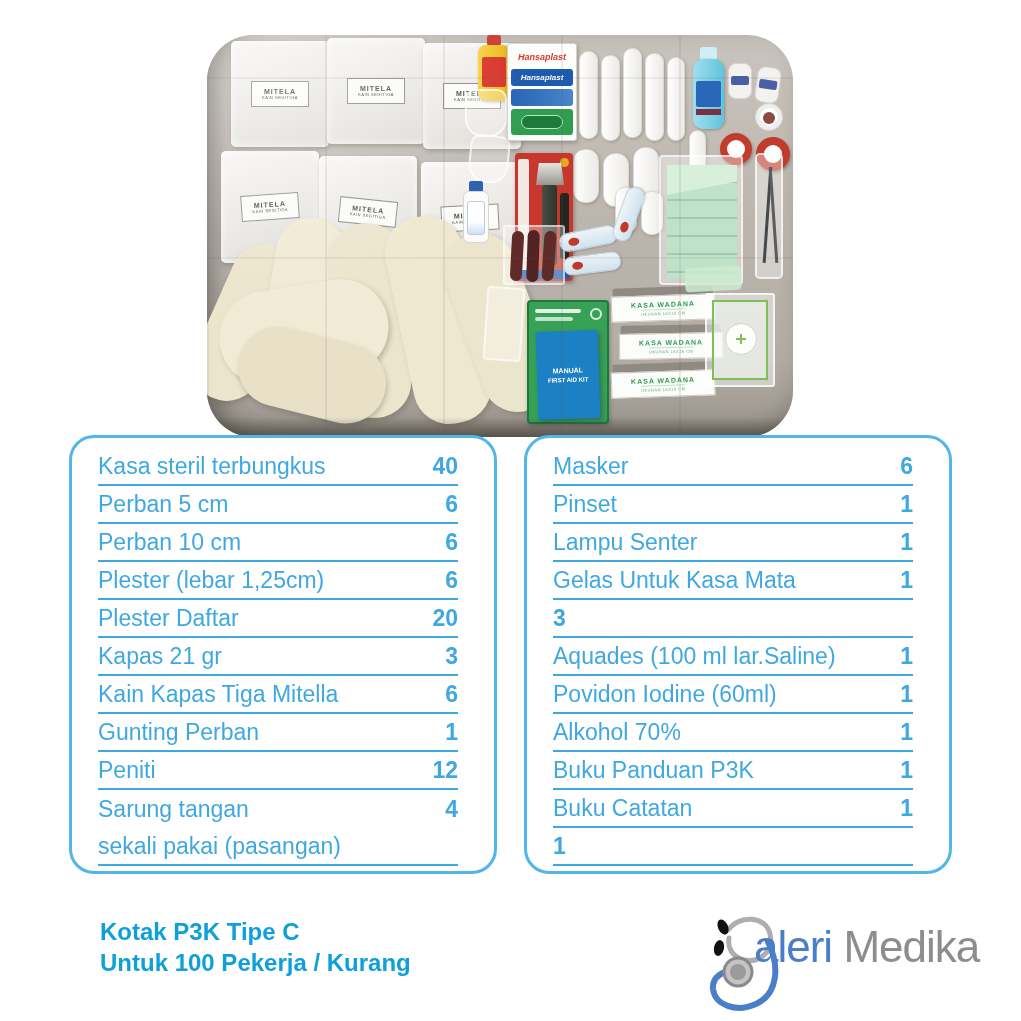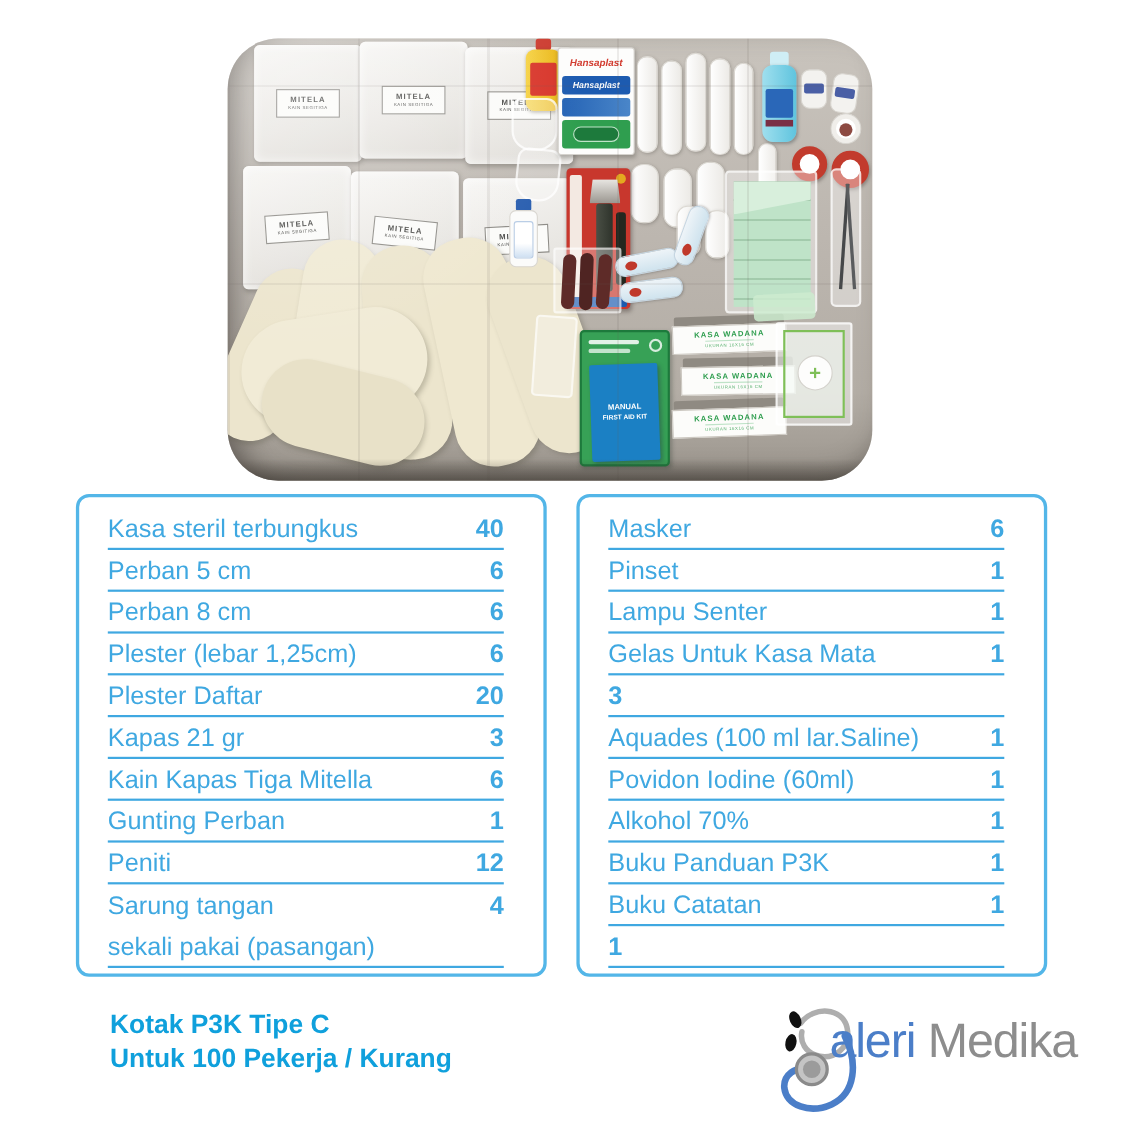--- a/index.html
+++ b/index.html
@@ -48,22 +48,22 @@
   .kasa-box { position:absolute; width:104px; height:34px; }
   .kasa-box .side { position:absolute; left:2px; top:0; width:100px; height:14px; background:#8f8a82; border-radius:2px; }
   .kasa-box .face {
     position:absolute; left:0; top:8px; width:104px; height:26px; background:#fcfcfa;
     border:1px solid #ccc8c1; display:flex; flex-direction:column; align-items:center; justify-content:center;
   }
   .kasa-box .face .k1 { font-size:7px; font-weight:700; color:#2f9e4f; letter-spacing:1px; }
   .kasa-box .face .k2 { font-size:4px; color:#57b06e; letter-spacing:.5px; border-top:1px solid #bfe3c8; margin-top:1px; padding-top:1px; }
   
   .panel {
-    position:absolute; top:449px; width:428px; height:439px; background:#fff;
-    border:3px solid #53b6e8; border-radius:12px; padding:10px 36px 0 26px;
+    position:absolute; top:435px; width:428px; height:439px; background:#fff;
+    border:3px solid #53b6e8; border-radius:25px; padding:10px 36px 0 26px;
   }
   .panel-left  { left:69px; }
   .panel-right { left:524px; }
   .row {
     height:38px; display:flex; align-items:center; justify-content:space-between;
     border-bottom:2px solid #3fa8e1; color:#3fa8e1; font-size:23px;
   }
   .row.no-line { border-bottom:none;text-align:right; }
   .row .qty { font-weight:700; }
   
@@ -273,21 +273,21 @@
   <div class="panel panel-left">
       <div class="row">
         <span class="lbl">Kasa steril terbungkus</span>
         <span class="qty">40</span>
       </div>
       <div class="row">
         <span class="lbl">Perban 5 cm</span>
         <span class="qty">6</span>
       </div>
       <div class="row">
-        <span class="lbl">Perban 8 cm</span>
+        <span class="lbl">Perban 10 cm</span>
         <span class="qty">6</span>
       </div>
       <div class="row">
         <span class="lbl">Plester (lebar 1,25cm)</span>
         <span class="qty">6</span>
       </div>
       <div class="row">
         <span class="lbl">Plester Daftar</span>
         <span class="qty">20</span>
       </div>

